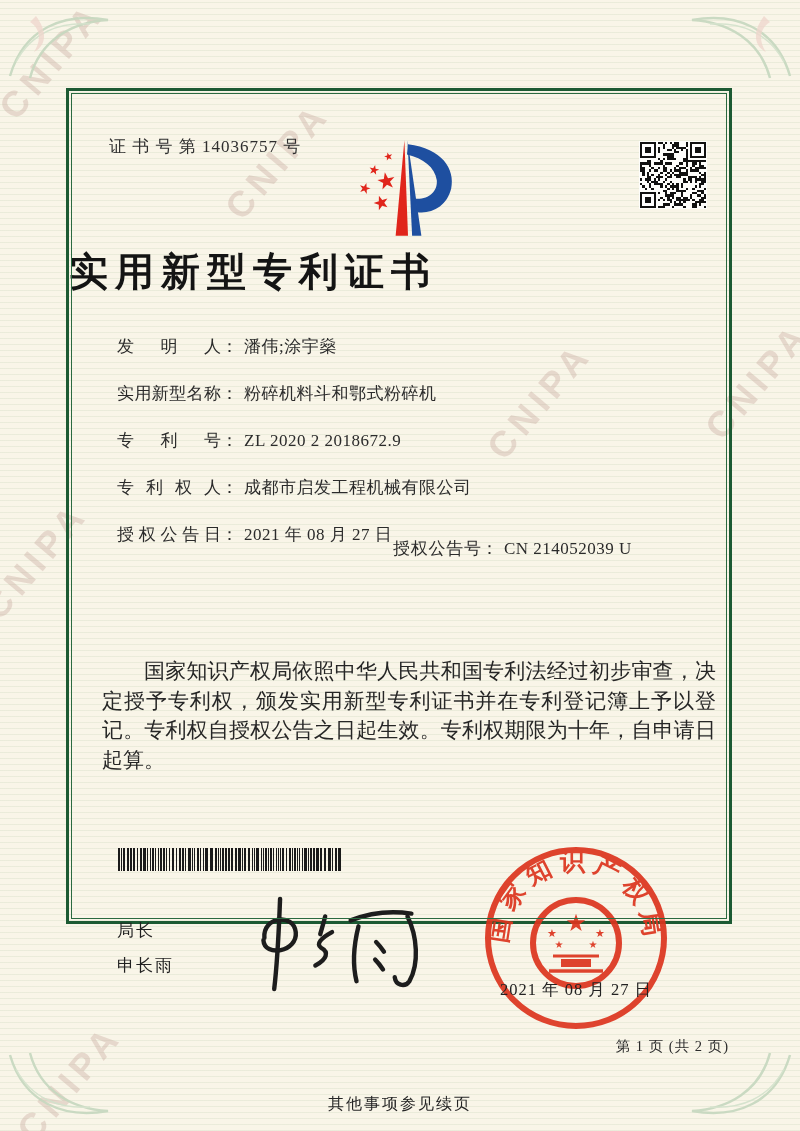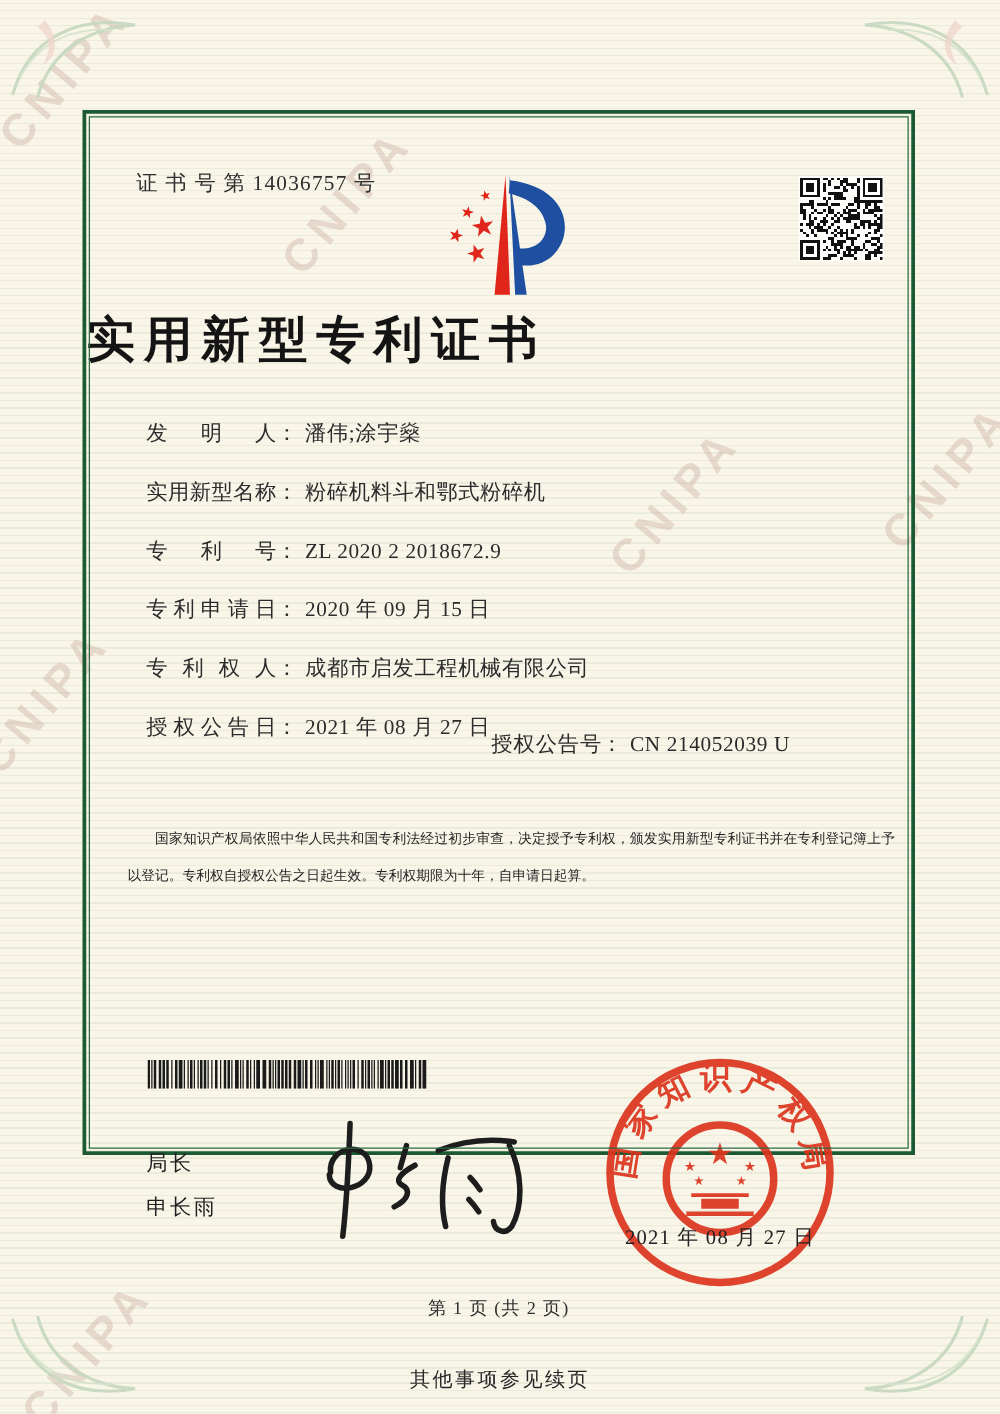--- a/index.html
+++ b/index.html
@@ -52,21 +52,21 @@
     display:inline-block; width:104px; text-align:justify; text-align-last:justify;
     vertical-align:top;
   }
   .fcolon { display:inline-block; vertical-align:top; }
   .fvalue { display:inline-block; vertical-align:top; margin-left:6px; letter-spacing:.5px; }
   .grant-group { position:absolute; left:256px; top:14px; white-space:nowrap;margin-left:20px; }
   .grant-group .flabel { width:88px; }
 
   .paragraphs {
     position:absolute; left:33px; top:566px; width:614px;
-    font-size:11px; line-height:29.5px; color:#262626; text-align:justify;
+    font-size:21px; line-height:29.5px; color:#262626; text-align:justify;
   }
   .paragraphs p { text-indent:2em; }
 
   .barcode { position:absolute; left:49px; top:757px; width:224px; height:23px; }
 
   .signer-title, .signer-name {
     position:absolute; left:48px;
     font-family:"Liberation Sans","DejaVu Sans",sans-serif;
     font-size:17px; color:#1f1f1f; font-weight:500; letter-spacing:2px;
   }
@@ -75,21 +75,21 @@
 
   .signature { position:absolute; left:166px; top:796px; width:196px; height:108px; }
 
   .seal { position:absolute; left:410px; top:750px; width:194px; height:194px; }
   .seal-date {
     position:absolute; left:410px; top:888px; width:194px; text-align:center;
     font-size:16.5px; color:#222; letter-spacing:1px;
   }
 
   .page-info {
-    position:absolute; left:0; top:946px; width:100%; text-align:center;
+    position:absolute; left:0; top:946px; width:100%; text-align:right;
     font-size:14.5px; color:#2c2c2c; letter-spacing:1px;
   }
 
   .continuation-note {
     position:absolute; left:0; top:1078px; width:100%; text-align:center;
     font-size:16px; color:#262626; letter-spacing:2px;margin-top:16px;
   }
 </style>
 </head>
 <body>
@@ -451,23 +451,20 @@
       <div class="field-row">
         <span class="flabel">发明人</span><span class="fcolon">：</span><span class="fvalue">潘伟;涂宇燊</span>
       </div>
       <div class="field-row">
         <span class="flabel">实用新型名称</span><span class="fcolon">：</span><span class="fvalue">粉碎机料斗和鄂式粉碎机</span>
       </div>
       <div class="field-row">
         <span class="flabel">专利号</span><span class="fcolon">：</span><span class="fvalue">ZL 2020 2 2018672.9</span>
       </div>
       <div class="field-row">
-        <span class="flabel">专利申请日</span><span class="fcolon">：</span><span class="fvalue">2020 年 09 月 15 日</span>
-      </div>
-      <div class="field-row">
         <span class="flabel">专利权人</span><span class="fcolon">：</span><span class="fvalue">成都市启发工程机械有限公司</span>
       </div>
       <div class="field-row">
         <span class="flabel">授权公告日</span><span class="fcolon">：</span><span class="fvalue">2021 年 08 月 27 日</span>
         <span class="grant-group">
           <span class="flabel">授权公告号</span><span class="fcolon">：</span><span class="fvalue">CN 214052039 U</span>
         </span>
       </div>
     </div>
 

